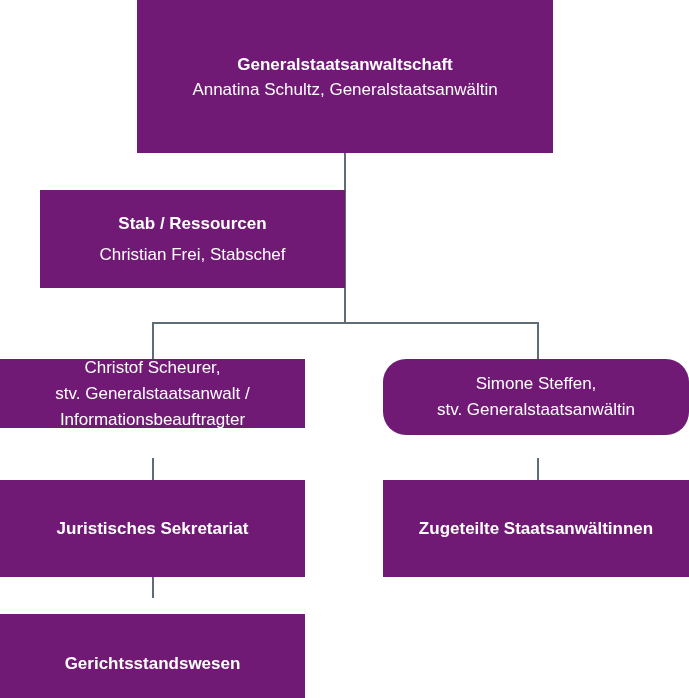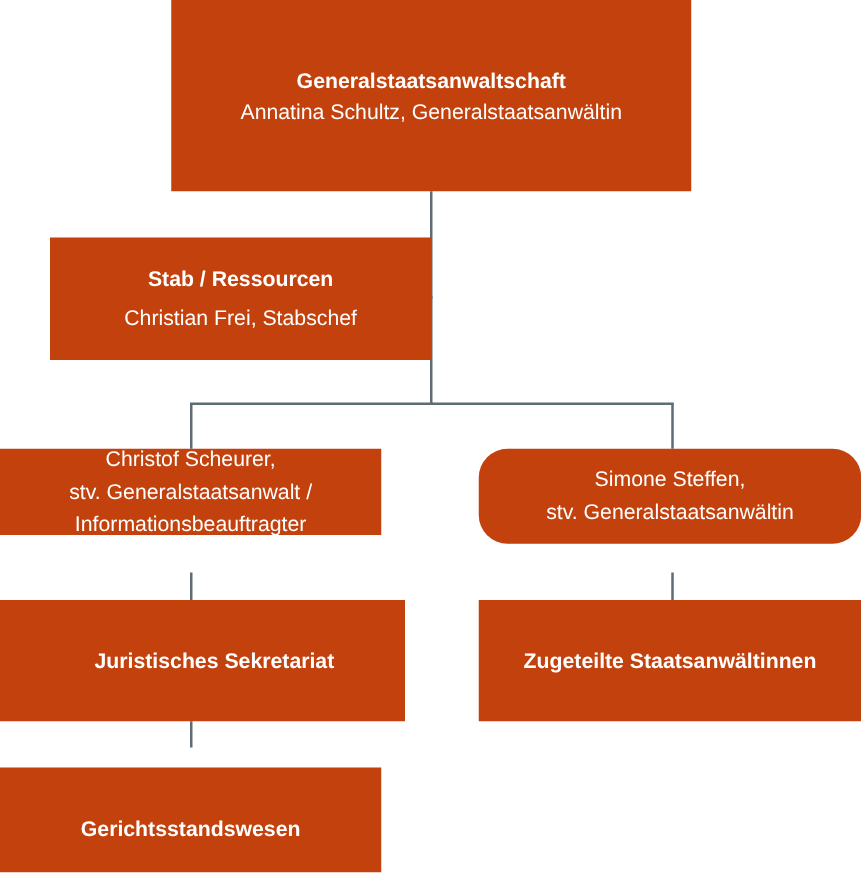--- a/index.html
+++ b/index.html
@@ -10,21 +10,21 @@
   .canvas {
     position: relative;
     width: 689px;
     height: 698px;
     background: #ffffff;
     overflow: hidden;
     font-family: "Liberation Sans", sans-serif;
   }
   .box {
     position: absolute;
-    background: #c2410c;
+    background: #701a75;
     color: #ffffff;
     display: flex;
     flex-direction: column;
     align-items: center;
     justify-content: center;
     text-align: center;
     font-size: 17px;
     line-height: 26px;
   }
   .box .title {
@@ -76,21 +76,21 @@
     <div>Christof Scheurer,</div>
     <div>stv. Generalstaatsanwalt /</div>
     <div>Informationsbeauftragter</div>
   </div>
 
   <div class="box" style="left:383px; top:359px; width:306px; height:76px;border-radius:23px;">
     <div>Simone Steffen,</div>
     <div>stv. Generalstaatsanwältin</div>
   </div>
 
-  <div class="box big-bold" style="left:0px; top:480px; width:305px; height:97px;padding-left:19px;">
+  <div class="box big-bold" style="left:0px; top:480px; width:305px; height:97px;">
     <div class="title">Juristisches Sekretariat</div>
   </div>
 
   <div class="box big-bold" style="left:383px; top:480px; width:306px; height:97px;">
     <div>Zugeteilte Staatsanwältinnen</div>
   </div>
 
   <div class="box big-bold" style="left:0px; top:614px; width:305px; height:100px;">
     <div class="title">Gerichtsstandswesen</div>
   </div>

